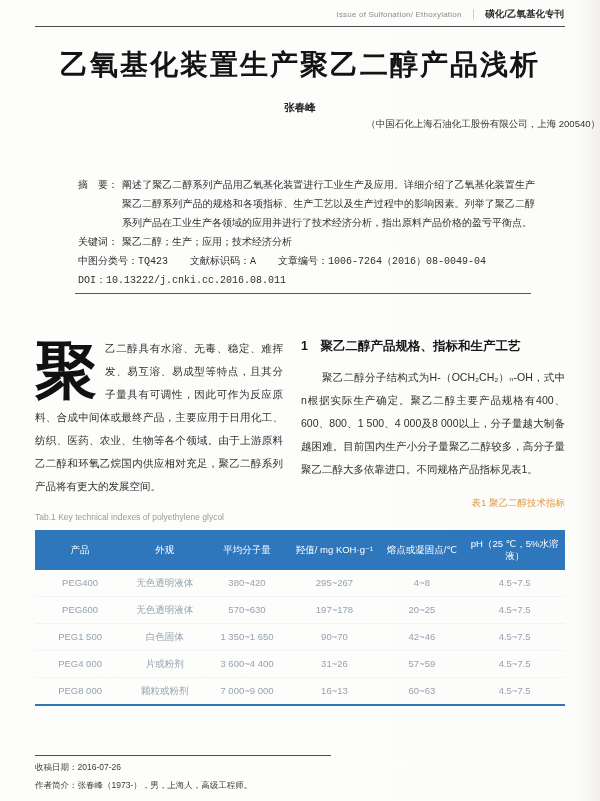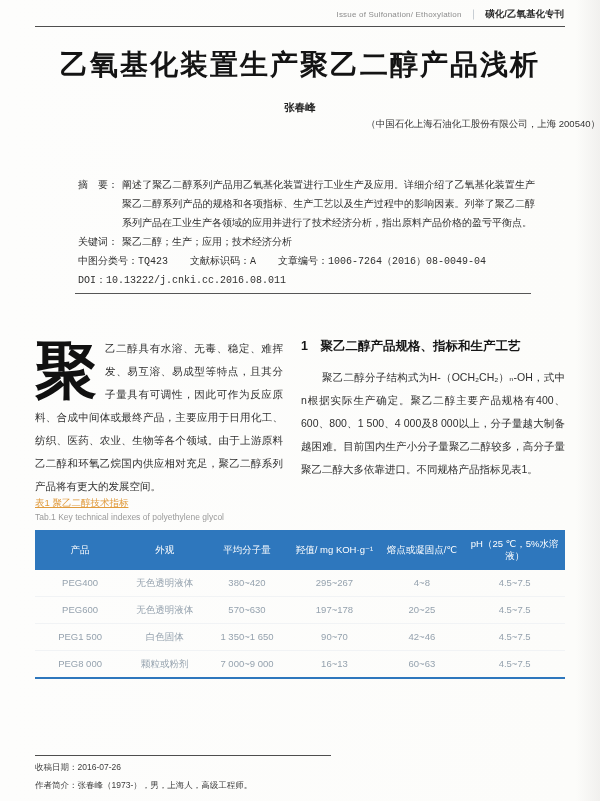--- a/index.html
+++ b/index.html
@@ -34,21 +34,21 @@
   
   .cols { position:absolute; top:337px; left:35px; width:530px; display:flex; gap:18px; }
   .colL { flex:0 0 248px; font-size:10.5px; line-height:23px; text-align:justify; color:#2e2e2e; }
   .dropcap { float:left; font-family:"Liberation Serif","DejaVu Serif",serif; font-weight:bold;
              font-size:62px; line-height:56px; margin:6px 8px 0 0; color:#111; }
   .colR { flex:1; color:#2e2e2e; }
   .sec-h { font-size:12.5px; font-weight:bold; color:#161616; line-height:18px; }
   .sec-p { margin-top:11px; font-size:10.5px; line-height:23px; text-align:justify; text-indent:2em; }
   
   .tblsec { position:absolute; top:496px; left:35px; width:530px; }
-  .cap-cn { text-align:left; font-size:9.5px; color:#e09a3c; line-height:13px;text-decoration:underline; }
+  .cap-cn { text-align:right; font-size:9.5px; color:#e09a3c; line-height:13px; }
   .cap-en { text-align:left; font-size:8.5px; color:#9a9a9a; line-height:13px; margin-top:2px; }
   table.peg { width:530px; margin-top:6px; border-collapse:collapse; table-layout:fixed; }
   table.peg thead th { background:#2e77bd; color:#ffffff; font-weight:normal;
     font-size:9.5px; padding:8px 2px; text-align:center; line-height:12px; }
   table.peg tbody td { font-size:9.5px; color:#95a2ae; text-align:center;
     padding:7px 2px; border-top:1px solid #f1f3f5; line-height:12px; }
   table.peg tbody tr:first-child td { border-top:none;margin-top:13px; }
   table.peg { border-bottom:2px solid #2e77bd; }
   col.c1{width:17%} col.c2{width:15%} col.c3{width:16%} col.c4{width:17%} col.c5{width:16%} col.c6{width:19%}
   
@@ -144,20 +144,28 @@
         </tr>
         <tr>
           <td>PEG1 500</td>
           <td>白色固体</td>
           <td>1 350~1 650</td>
           <td>90~70</td>
           <td>42~46</td>
           <td>4.5~7.5</td>
         </tr>
         <tr>
+          <td>PEG4 000</td>
+          <td>片或粉剂</td>
+          <td>3 600~4 400</td>
+          <td>31~26</td>
+          <td>57~59</td>
+          <td>4.5~7.5</td>
+        </tr>
+        <tr>
           <td>PEG8 000</td>
           <td>颗粒或粉剂</td>
           <td>7 000~9 000</td>
           <td>16~13</td>
           <td>60~63</td>
           <td>4.5~7.5</td>
         </tr>
       </tbody>
     </table>
   </div>

